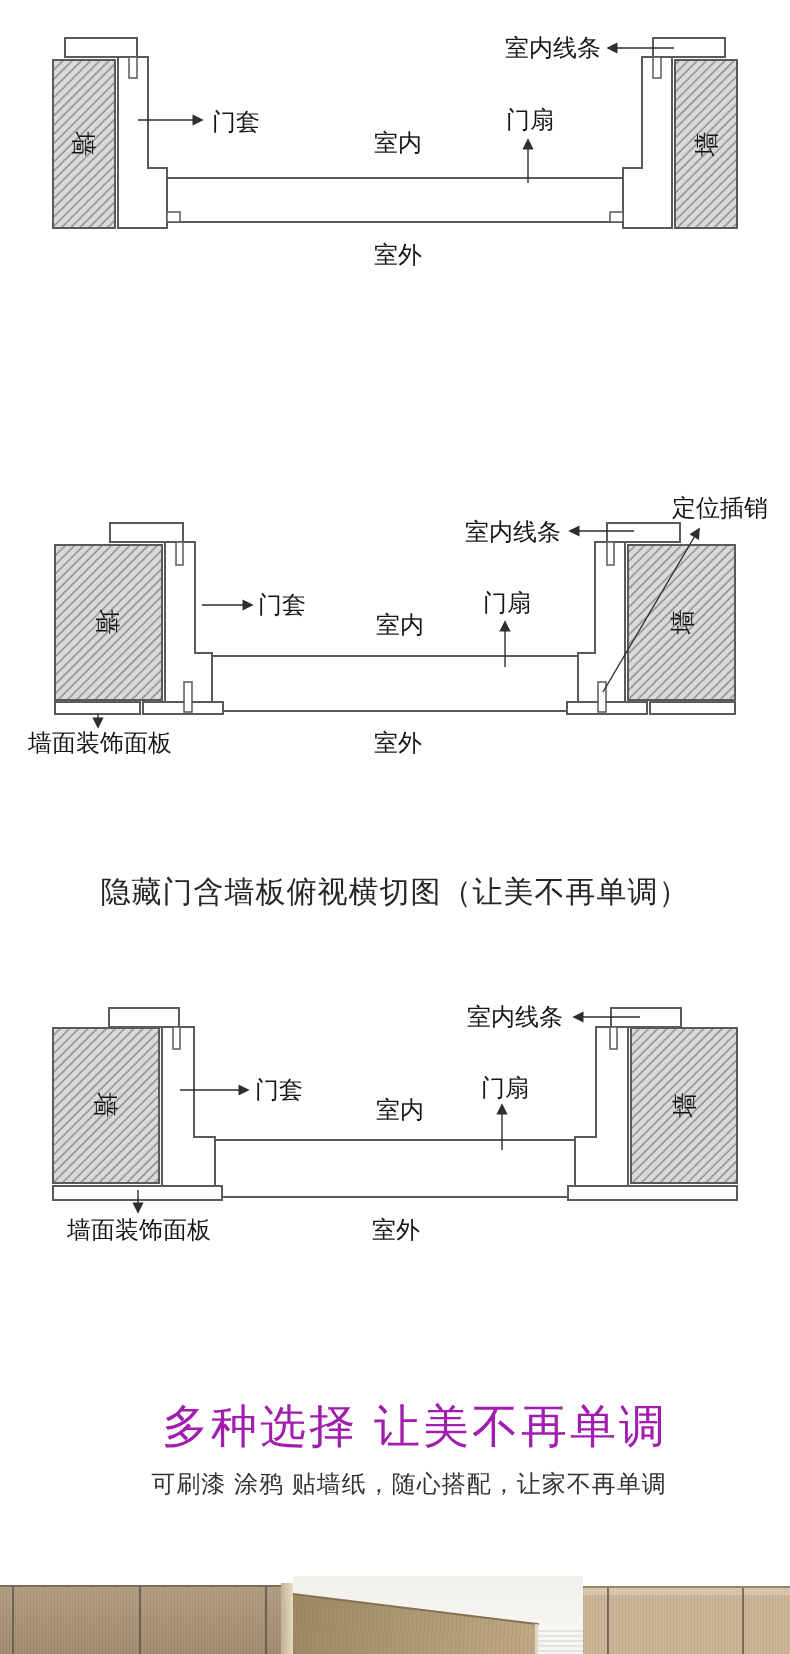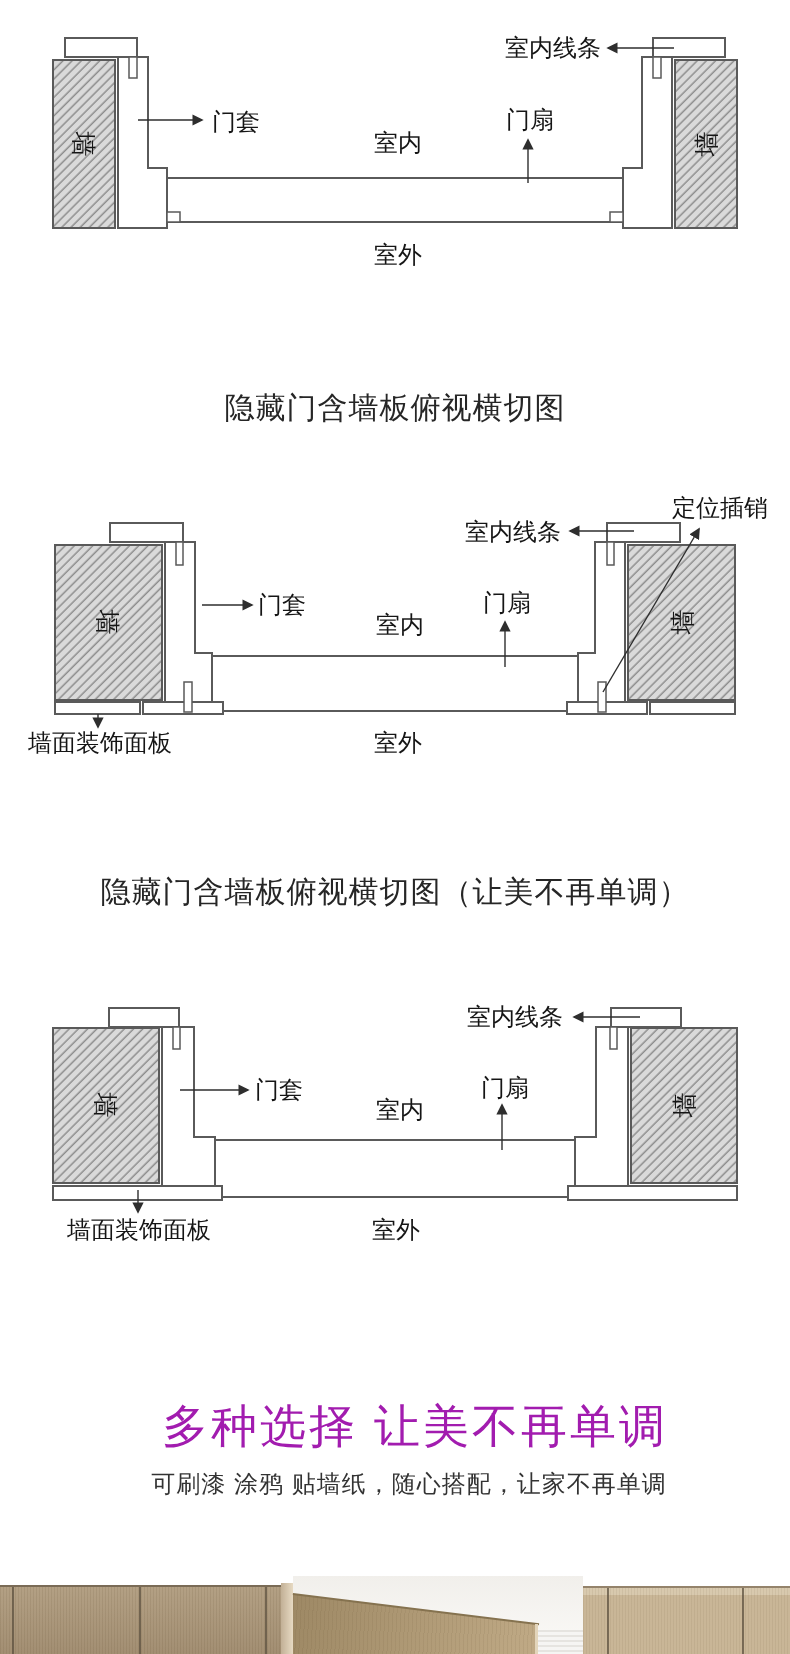--- a/index.html
+++ b/index.html
@@ -80,21 +80,20 @@
     <line class="ldr" x1="674" y1="48" x2="608" y2="48" marker-end="url(#arw)"></line>
     <text class="lbl" x="212" y="130">门套</text>
     <text class="lbl" x="374" y="151">室内</text>
     <text class="lbl" x="506" y="128">门扇</text>
     <text class="lbl" x="505" y="56">室内线条</text>
     <text class="lbl" x="374" y="263">室外</text>
     <text class="wall-t" x="84" y="144" text-anchor="middle" dominant-baseline="central" transform="rotate(90 84 144)">墙</text>
     <text class="wall-t" x="706" y="144" text-anchor="middle" dominant-baseline="central" transform="rotate(-90 706 144)">墙</text>
   </svg>
 
-  <div class="sec-title" style="top:388px">隐藏门含墙板俯视横切图</div>
 
   <svg class="dia" style="top:490px" width="790" height="290" viewBox="0 490 790 290">
     <path class="shape" d="M165,542 L195,542 L195,653 L212,653 L212,702 L165,702 Z"></path>
     <path class="shape" d="M625,542 L595,542 L595,653 L578,653 L578,702 L625,702 Z"></path>
     <rect class="wall" x="55" y="545" width="107" height="155"></rect>
     <rect class="wall" x="628" y="545" width="107" height="155"></rect>
     <rect class="shape" x="212" y="656" width="366" height="55"></rect>
     <rect class="shape" x="143" y="702" width="80" height="12"></rect>
     <rect class="shape" x="567" y="702" width="80" height="12"></rect>
     <rect class="shape" x="55" y="702" width="85" height="12"></rect>

